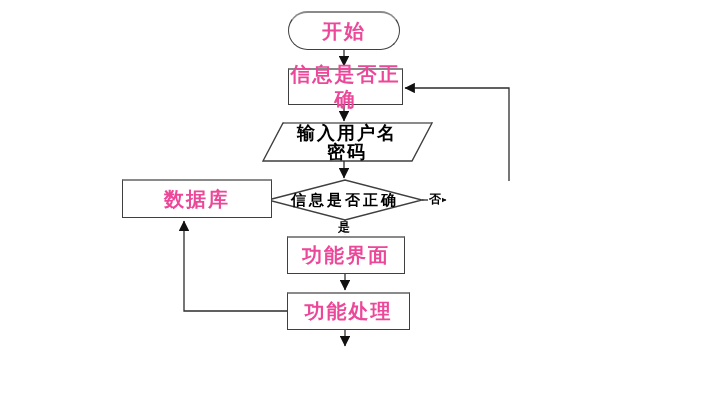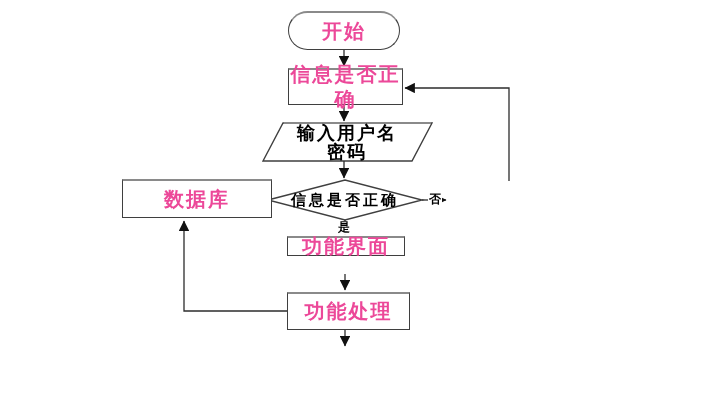--- a/index.html
+++ b/index.html
@@ -64,21 +64,21 @@
   <div class="node" style="left:288px;top:68px;width:115px;height:37px">信息是否正确</div>
 
   <div class="overlay" style="left:272px;top:122px;width:150px;height:40px">输入用户名
 密码</div>
 
   <div class="overlay" style="left:268px;top:180px;width:154px;height:40px;font-size:15px;letter-spacing:3px">信息是否正确</div>
 
   <div class="node" style="left:122px;top:179px;width:150px;height:39px">数据库</div>
 
 
-  <div class="node" style="left:287px;top:236px;width:118px;height:20px">功能界面</div>
+  <div class="node" style="left:287px;top:236px;width:118px;height:38px">功能界面</div>
 
   <div class="node" style="left:287px;top:292px;width:123px;height:38px">功能处理</div>
 
 
   <div class="edge-label" style="left:428px;top:193px">否</div>
 
   <div class="edge-label" style="left:337px;top:221px">是</div>
 
 </div>
 

